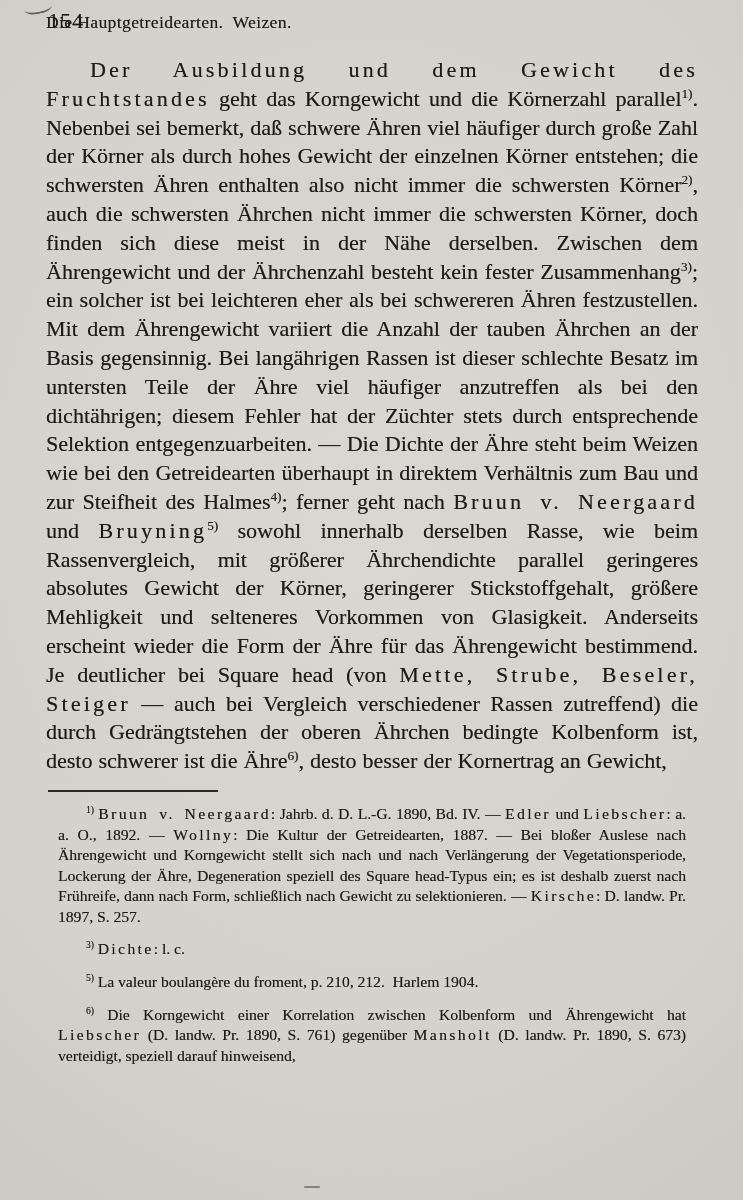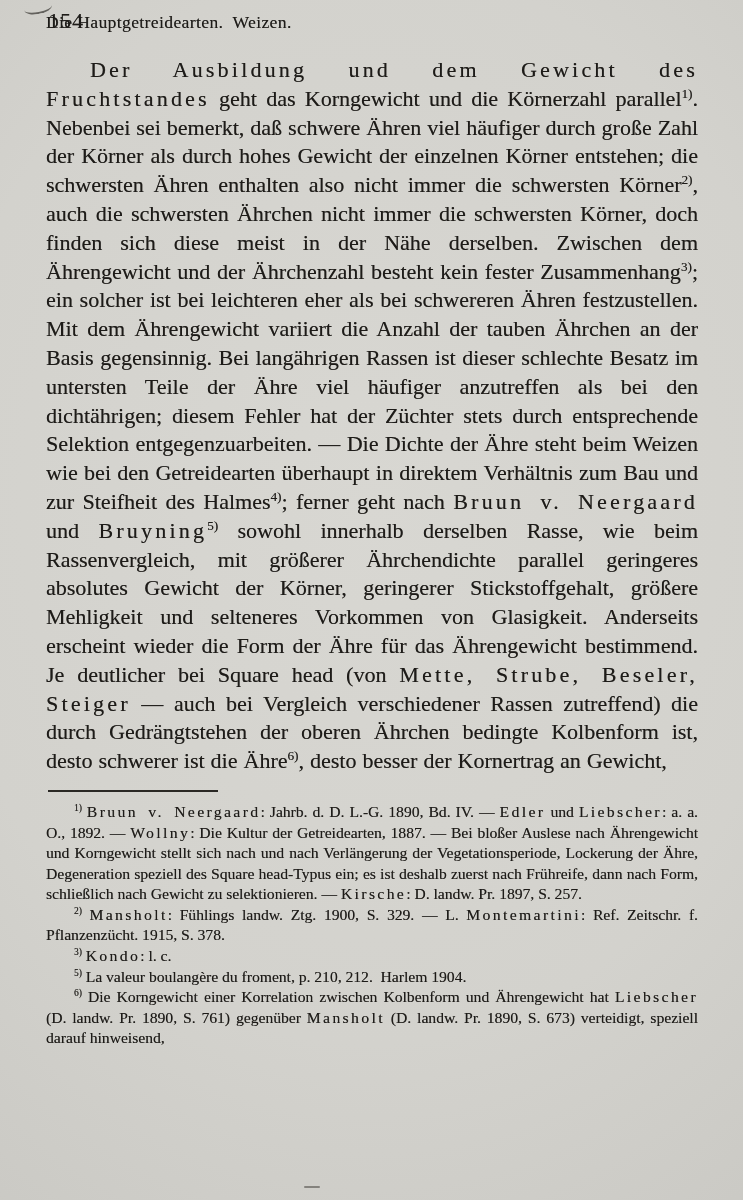--- a/index.html
+++ b/index.html
@@ -47,21 +47,21 @@
   sup.fnref, sup.fnmark {
     font-size: 60%; line-height: 0; vertical-align: super;
     letter-spacing: 0; word-spacing: 0;
   }
   .fn-rule {
     width: 170px; height: 0;
     border-top: 2px solid #2a2824;
     margin: 14px 0 10px 2px;
   }
   .footnotes { font-size: 15.6px; line-height: 20.6px; text-align: justify; }
-  .fn { margin: 0; text-indent: 28px; }
+  .fn { margin: 12px; text-indent: 28px; }
   .fn .sp { letter-spacing: 2.4px; word-spacing: 3px; }
 </style>
 </head>
 <body>
 
 <div class="page">
 
   <div class="artifact-squiggle"></div>
   <div class="artifact-dot"></div>
 
@@ -71,23 +71,22 @@
   </div>
 
   <p class="body-text"><span class="sp">Der Ausbildung und dem Gewicht des Fruchtstandes</span><span> geht das Korngewicht und die Körnerzahl parallel</span><sup class="fnref">1)</sup><span>. Nebenbei sei bemerkt, daß schwere Ähren viel häufiger durch große Zahl der Körner als durch hohes Gewicht der einzelnen Körner entstehen; die schwersten Ähren enthalten also nicht immer die schwersten Körner</span><sup class="fnref">2)</sup><span>, auch die schwersten Ährchen nicht immer die schwersten Körner, doch finden sich diese meist in der Nähe derselben. Zwischen dem Ährengewicht und der Ährchenzahl besteht kein fester Zusammenhang</span><sup class="fnref">3)</sup><span>; ein solcher ist bei leichteren eher als bei schwereren Ähren festzustellen. Mit dem Ährengewicht variiert die Anzahl der tauben Ährchen an der Basis gegensinnig. Bei langährigen Rassen ist dieser schlechte Besatz im untersten Teile der Ähre viel häufiger anzutreffen als bei den dichtährigen; diesem Fehler hat der Züchter stets durch entsprechende Selektion entgegenzuarbeiten. — Die Dichte der Ähre steht beim Weizen wie bei den Getreidearten überhaupt in direktem Verhältnis zum Bau und zur Steifheit des Halmes</span><sup class="fnref">4)</sup><span>; ferner geht nach </span><span class="sp">Bruun v. Neergaard</span><span> und </span><span class="sp">Bruyning</span><sup class="fnref">5)</sup><span> sowohl innerhalb derselben Rasse, wie beim Rassenvergleich, mit größerer Ährchendichte parallel geringeres absolutes Gewicht der Körner, geringerer Stickstoffgehalt, größere Mehligkeit und selteneres Vorkommen von Glasigkeit. Anderseits erscheint wieder die Form der Ähre für das Ährengewicht bestimmend. Je deutlicher bei Square head (von </span><span class="sp">Mette, Strube, Beseler, Steiger</span><span> — auch bei Vergleich verschiedener Rassen zutreffend) die durch Gedrängtstehen der oberen Ährchen bedingte Kolbenform ist, desto schwerer ist die Ähre</span><sup class="fnref">6)</sup><span>, desto besser der Kornertrag an Gewicht,</span></p>
 
   <div class="fn-rule"></div>
 
   <div class="footnotes">
 
     <p class="fn"><sup class="fnmark">1)</sup><span> </span><span class="sp">Bruun v. Neergaard</span><span>: Jahrb. d. D. L.-G. 1890, Bd. IV. — </span><span class="sp">Edler</span><span> und </span><span class="sp">Liebscher</span><span>: a. a. O., 1892. — </span><span class="sp">Wollny</span><span>: Die Kultur der Getreidearten, 1887. — Bei bloßer Auslese nach Ährengewicht und Korngewicht stellt sich nach und nach Verlängerung der Vegetationsperiode, Lockerung der Ähre, Degeneration speziell des Square head-Typus ein; es ist deshalb zuerst nach Frühreife, dann nach Form, schließlich nach Gewicht zu selektionieren. — </span><span class="sp">Kirsche</span><span>: D. landw. Pr. 1897, S. 257.</span></p>
 
-    <p class="fn"><sup class="fnmark">2)</sup><span> </span><span class="sp">Mansholt</span><span>: Fühlings landw. Ztg. 1900, S. 329. — L. </span><span class="sp">Montemartini</span><span>: Ref. Zeitschr. f. Pflanzenzücht. 1915, S. 378.</span></p>
 
-    <p class="fn"><sup class="fnmark">3)</sup><span> </span><span class="sp">Kondo</span><span>: l. c.</span></p>
+    <p class="fn"><sup class="fnmark">3)</sup><span> </span><span class="sp">Dichte</span><span>: l. c.</span></p>
 
 
     <p class="fn"><sup class="fnmark">5)</sup><span> La valeur boulangère du froment, p. 210, 212. Harlem 1904.</span></p>
 
     <p class="fn"><sup class="fnmark">6)</sup><span> Die Korngewicht einer Korrelation zwischen Kolbenform und Ährengewicht hat </span><span class="sp">Liebscher</span><span> (D. landw. Pr. 1890, S. 761) gegenüber </span><span class="sp">Mansholt</span><span> (D. landw. Pr. 1890, S. 673) verteidigt, speziell darauf hinweisend,</span></p>
 
   </div>
 </div>
 
 </body></html>

